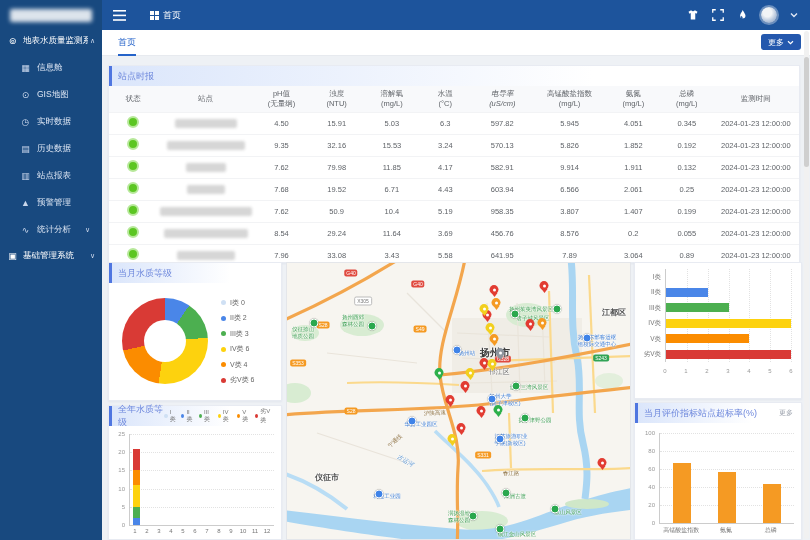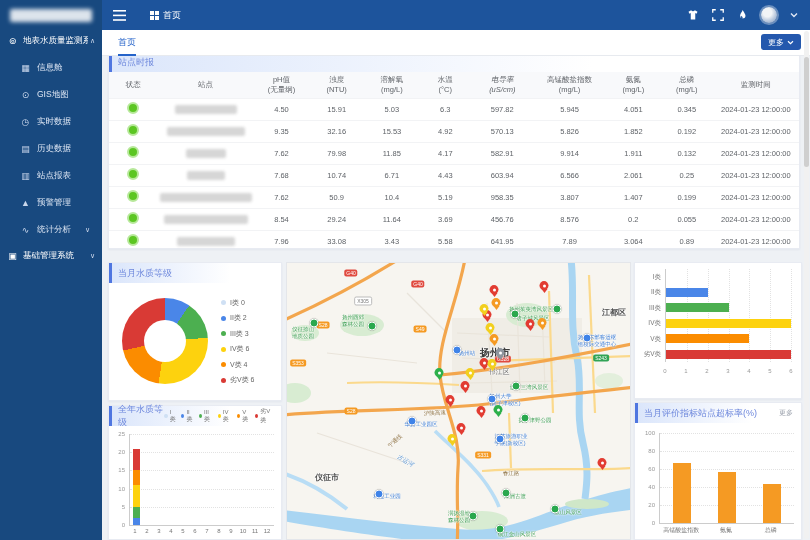--- a/index.html
+++ b/index.html
@@ -174,21 +174,21 @@
 <div class="tabbar">
   <span class="tab">首页</span>
   <button class="more-btn">
     <span>更多</span>
     <svg width="7" height="5" viewBox="0 0 8 6" fill="none" stroke="#fff" stroke-width="1.4">
         <path d="M1 1.5 4 4.5 7 1.5"></path>
       </svg>
   </button>
 </div>
 
-<section class="panel" style="left:108px;top:51px;width:692px;height:198px;">
+<section class="panel" style="left:108px;top:65px;width:692px;height:198px;">
   <div class="panel-hd">
     <span>站点时报</span>
   </div>
   <table id="station-table">
     <thead>
         <tr id="st-head">
           <th style="width: 7%;">状态</th>
           <th style="width: 14%;">站点</th>
           <th style="width: 8%;">pH值<br>(无量纲)</th>
           <th style="width: 8%;">浊度<br>(NTU)</th>
@@ -218,21 +218,21 @@
           <td>2024-01-23 12:00:00</td>
         </tr>
         <tr>
           <td><span class="dot"></span></td>
           <td>
             <div class="blurname" style="width: 78px;"></div>
           </td>
           <td>9.35</td>
           <td>32.16</td>
           <td>15.53</td>
-          <td>4.92</td>
+          <td>3.24</td>
           <td>570.13</td>
           <td>5.826</td>
           <td>1.852</td>
           <td>0.192</td>
           <td>2024-01-23 12:00:00</td>
         </tr>
         <tr>
           <td><span class="dot"></span></td>
           <td>
             <div class="blurname" style="width: 40px;"></div>
@@ -246,21 +246,21 @@
           <td>1.911</td>
           <td>0.132</td>
           <td>2024-01-23 12:00:00</td>
         </tr>
         <tr>
           <td><span class="dot"></span></td>
           <td>
             <div class="blurname" style="width: 38px;"></div>
           </td>
           <td>7.68</td>
-          <td>10.74</td>
+          <td>19.52</td>
           <td>6.71</td>
           <td>4.43</td>
           <td>603.94</td>
           <td>6.566</td>
           <td>2.061</td>
           <td>0.25</td>
           <td>2024-01-23 12:00:00</td>
         </tr>
         <tr>
           <td><span class="dot"></span></td>

